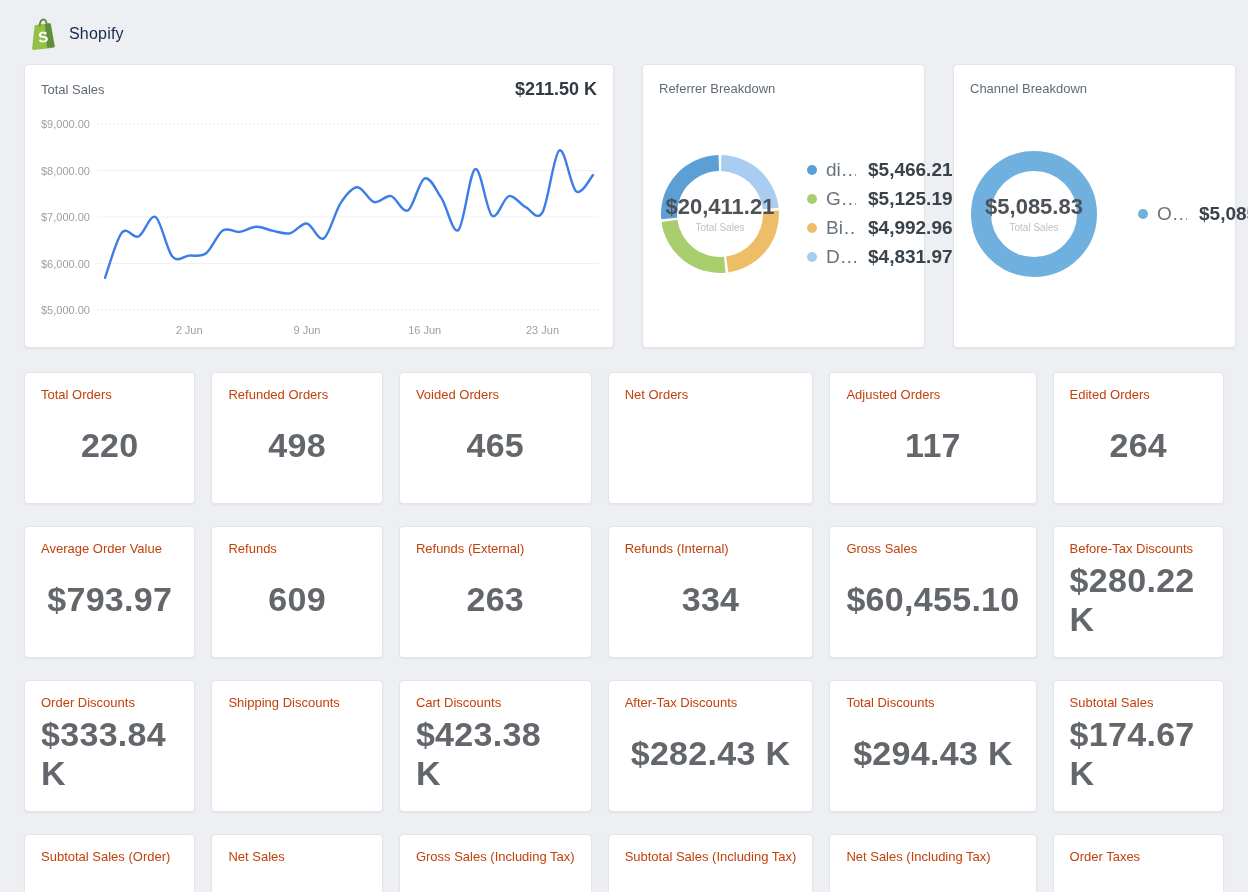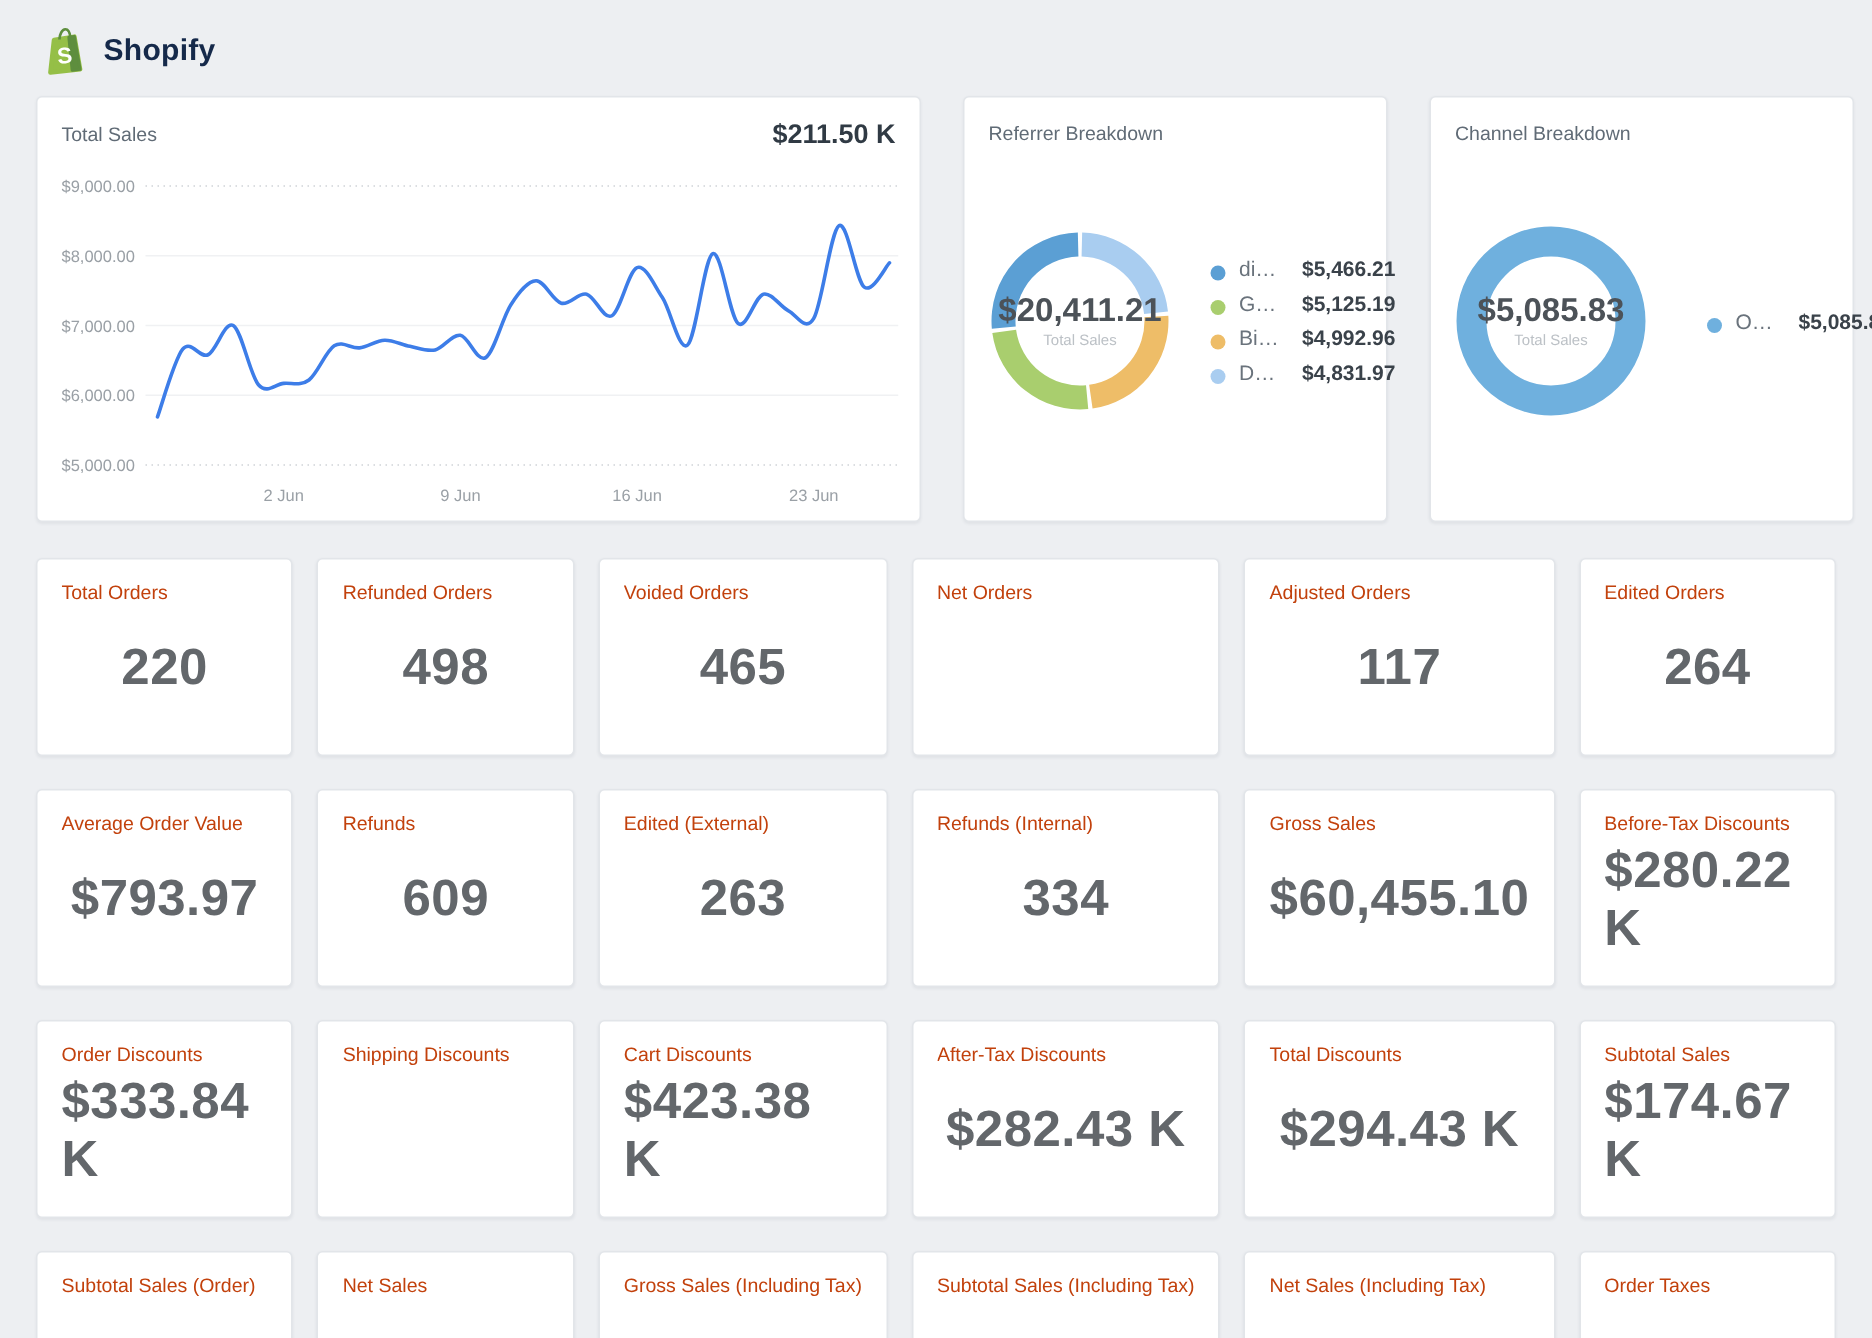--- a/index.html
+++ b/index.html
@@ -1,35 +1,35 @@
 <!DOCTYPE html>
 <html><head>
 <meta charset="utf-8">
 <style>
   html,body{margin:0;padding:0;width:1248px;height:892px;overflow:hidden;
     background:#edeff2;font-family:"Liberation Sans",sans-serif;}
   .page{padding:10px 24px 0;}
   .app-header{display:flex;align-items:center;gap:11px;padding:8px 6px 14px;}
-  .app-title{font-size:20px;font-weight:700;color:#15294a;letter-spacing:.2px;text-align:center;}
+  .app-title{font-size:16px;font-weight:400;color:#15294a;letter-spacing:.2px;text-align:center;}
   .card{background:#fff;border:1px solid #e2e5e9;border-radius:4px;
     box-shadow:0 1px 2px rgba(60,70,85,.07);box-sizing:border-box;}
   .top-grid{display:grid;grid-template-columns:590px 283px 283px;gap:28px;}
   .chart-card{height:284px;padding:14px 16px 0;}
   .chart-head{display:flex;justify-content:space-between;align-items:center;}
   .card-title{font-size:13px;color:#606b76;}
   .chart-total{font-size:18px;font-weight:700;color:#303a44;}
   .breakdown-card{height:284px;padding:16px;display:flex;flex-direction:column;}
   .breakdown-body{flex:1;display:flex;align-items:center;}
   .donut-wrap{position:relative;flex:none;}
   .donut-center{position:absolute;inset:0;display:flex;flex-direction:column;
     align-items:center;justify-content:center;pointer-events:none;}
   .donut-value{font-size:22px;font-weight:700;color:#4c5258;}
   .donut-sub{font-size:10px;color:#bcc1c6;margin-top:2px;}
   .legend{margin-left:26px;}
-  .legend-item{display:flex;align-items:flex-end;margin:7px 0;font-size:14px;cursor:pointer;}
+  .legend-item{display:flex;align-items:center;margin:7px 0;font-size:19px;cursor:pointer;}
   .dot{width:10px;height:10px;border-radius:50%;margin-right:9px;flex:none;}
   .legend-label{color:#6a737c;width:30px;white-space:nowrap;overflow:hidden;}
   .legend-value{font-weight:700;color:#3a424a;margin-left:12px;white-space:nowrap;}
   .kpi-grid{display:grid;grid-template-columns:repeat(6,1fr);column-gap:16px;
     row-gap:22px;margin-top:24px;}
   .kpi-card{height:132px;padding:14px 16px;display:flex;flex-direction:column;}
   .kpi-label{font-size:13px;color:#c2410c;white-space:nowrap;overflow:hidden;
     text-overflow:ellipsis;}
   .kpi-value{flex:1;display:flex;align-items:center;justify-content:center;
     font-size:34px;font-weight:700;color:#63676b;letter-spacing:.3px;}
@@ -170,21 +170,21 @@
       </div>
       <div class="card kpi-card">
         <div class="kpi-label">Average Order Value</div>
         <div class="kpi-value">$793.97</div>
       </div>
       <div class="card kpi-card">
         <div class="kpi-label">Refunds</div>
         <div class="kpi-value">609</div>
       </div>
       <div class="card kpi-card">
-        <div class="kpi-label">Edited (External)</div>
+        <div class="kpi-label">Refunds (External)</div>
         <div class="kpi-value">263</div>
       </div>
       <div class="card kpi-card">
         <div class="kpi-label">Refunds (Internal)</div>
         <div class="kpi-value">334</div>
       </div>
       <div class="card kpi-card">
         <div class="kpi-label">Gross Sales</div>
         <div class="kpi-value">$60,455.10</div>
       </div>

